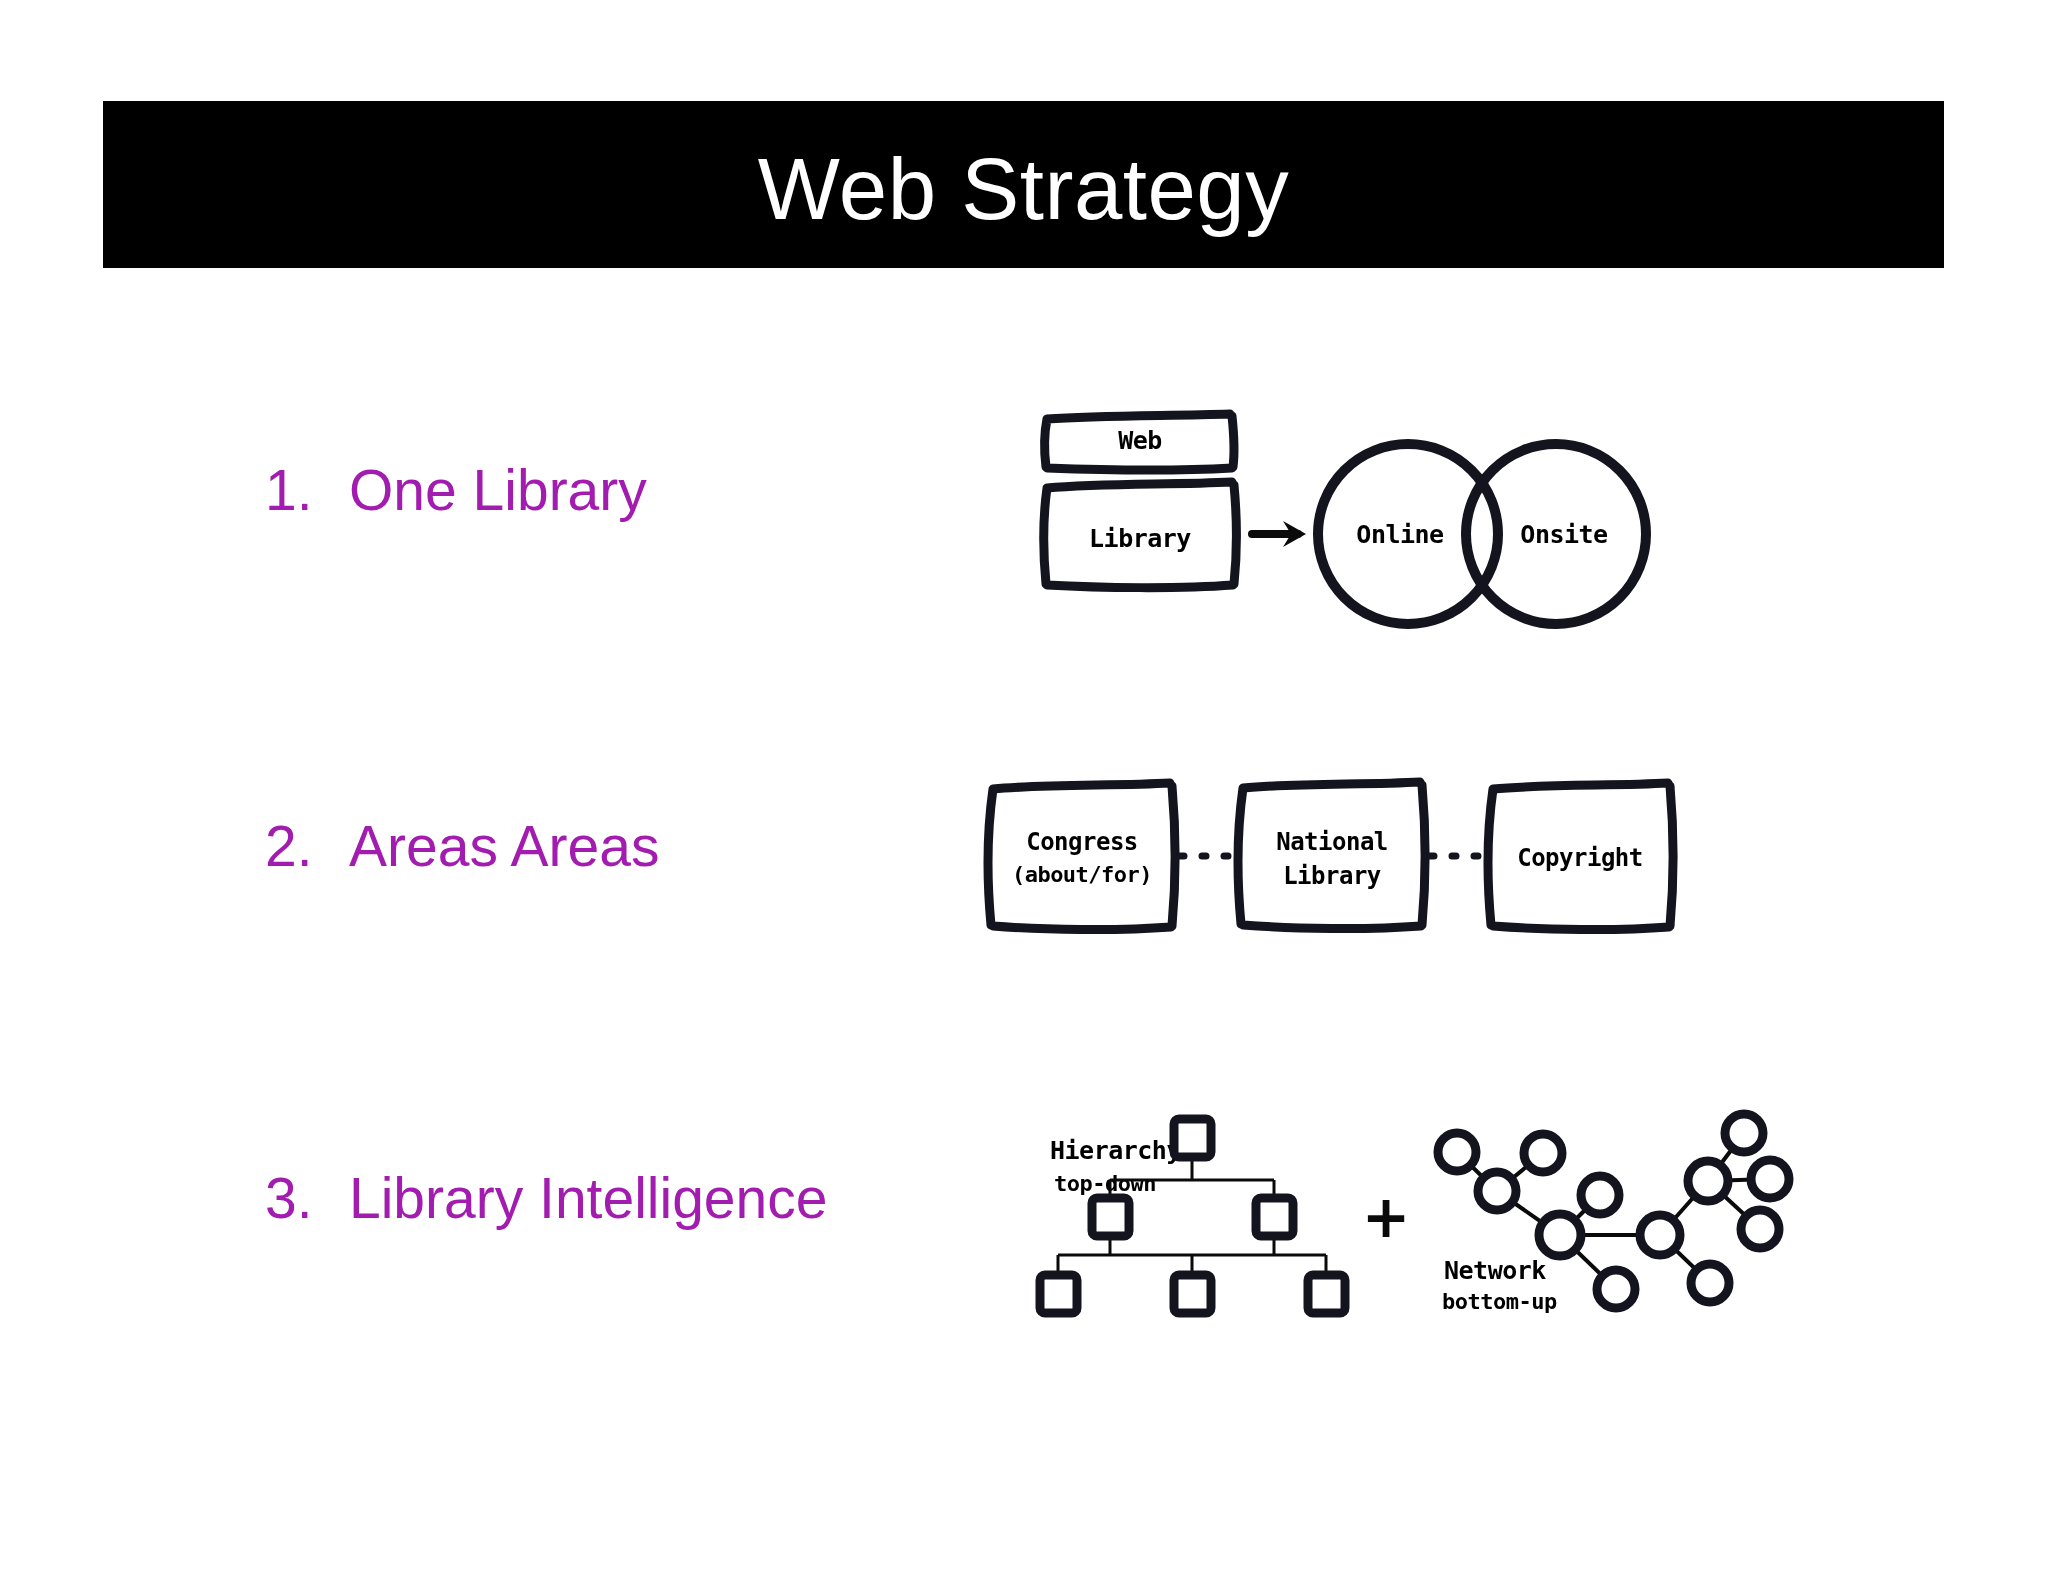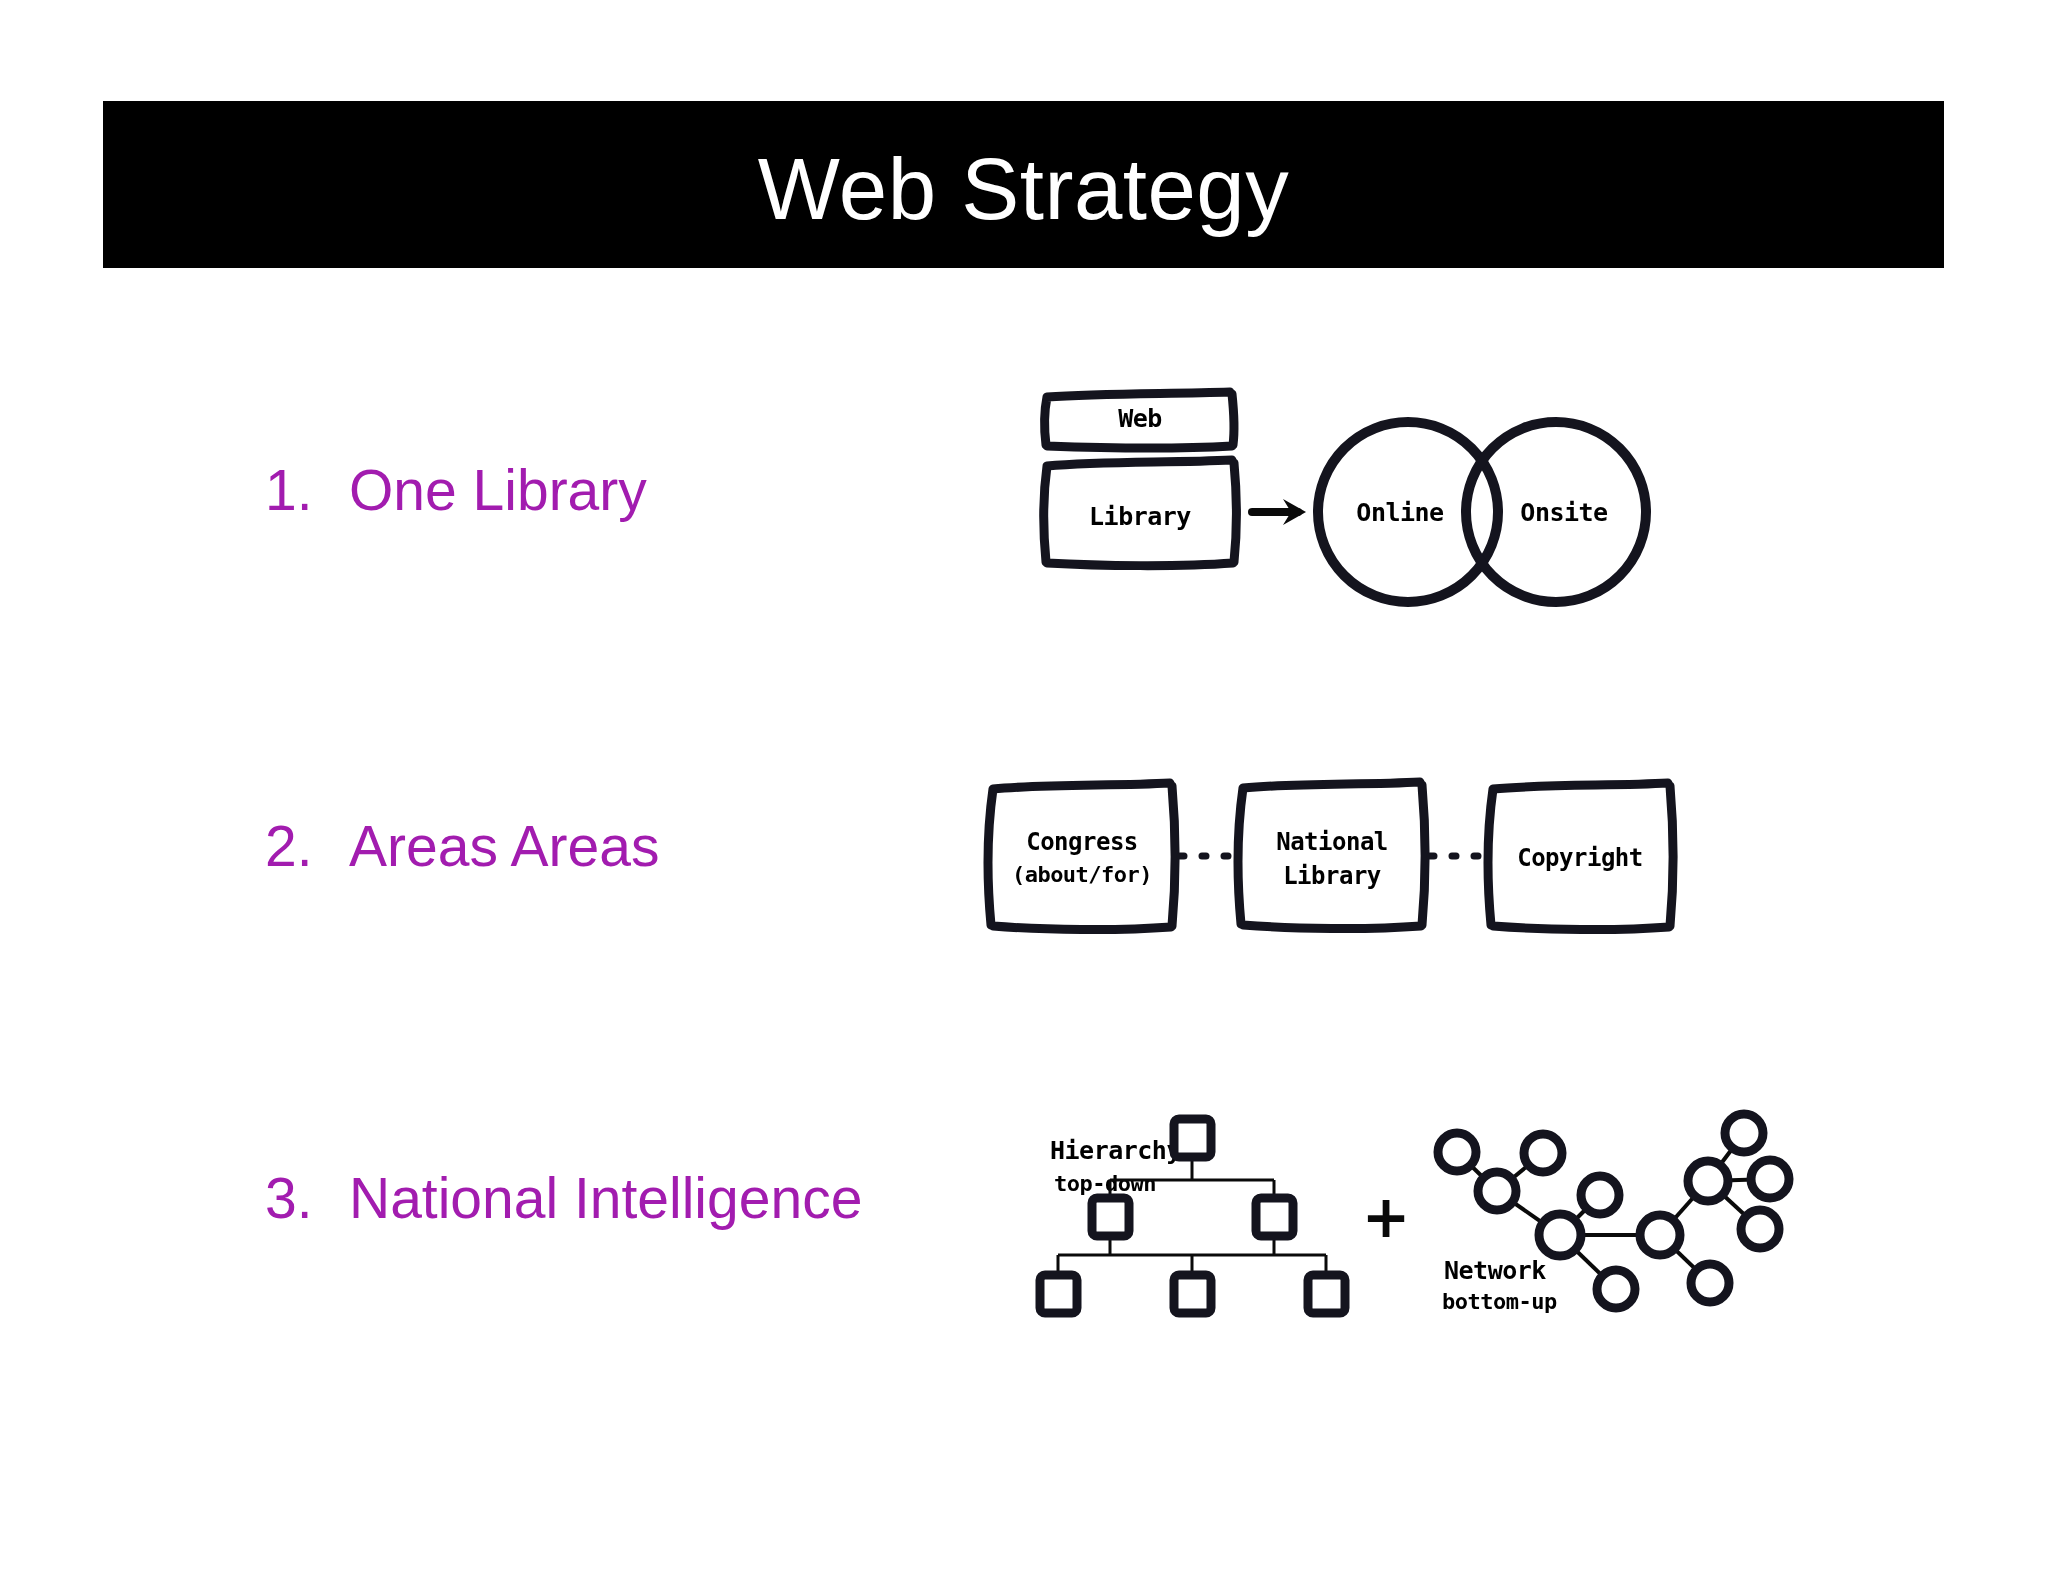--- a/index.html
+++ b/index.html
@@ -93,21 +93,21 @@
   <div id="title-bar">
     <div id="title-text">Web Strategy</div>
   </div>
 
   <div class="row" style="top:0">
 
     <div class="row-label" style="top:462px">
       <span class="num">1.</span><span>One Library</span>
     </div>
 
-    <div class="row-figure" style="left:1040px; top:385px;">
+    <div class="row-figure" style="left:1040px; top:407px;">
       <svg width="660" height="230" viewBox="0 0 660 230">
 
         <g>
           <path class="sk-fill" d="M6,11 L190,7 L194,60 L5,62 Z"></path>
           <path class="sk-stroke" stroke-width="9" stroke-linecap="round" stroke-linejoin="round" d="M7,12 C60,8 130,9 190,7 M192,9 C194,28 195,44 193,60 M192,61 C140,64 60,63 7,61 M6,60 C4,44 4,27 7,12"></path>
         </g>
         <text class="hand" x="100" y="42" text-anchor="middle" font-size="25">Web</text>
 
         <g>
           <path class="sk-fill" d="M6,80 L192,76 L196,176 L4,179 Z"></path>
@@ -160,21 +160,21 @@
           <path class="sk-stroke" stroke-width="9" stroke-linecap="round" stroke-linejoin="round" d="M509,11 C562,6 632,8 684,5 M686,8 C690,54 690,104 686,148 M685,149 C634,153 560,152 509,148 M507,147 C503,104 503,53 509,11"></path>
         </g>
         <text class="hand" x="596" y="88" text-anchor="middle" font-size="24">Copyright</text>
       </svg>
     </div>
   </div>
 
   <div class="row" style="top:0">
 
     <div class="row-label" style="top:1170px">
-      <span class="num">3.</span><span>National Intelligence</span>
+      <span class="num">3.</span><span>Library Intelligence</span>
     </div>
 
     <div class="row-figure" style="left:1038px; top:1095px;">
       <svg width="760" height="230" viewBox="0 0 760 230">
 
         <text class="hand" x="12" y="64" font-size="25">Hierarchy</text>
         <text class="hand" x="16" y="96" font-size="22">top-down</text>
 
         <g>
           <path class="thin-line" d="M154,62 L154,85 M72,85 L236,85 M72,85 L72,103 M236,85 L236,103"></path>

